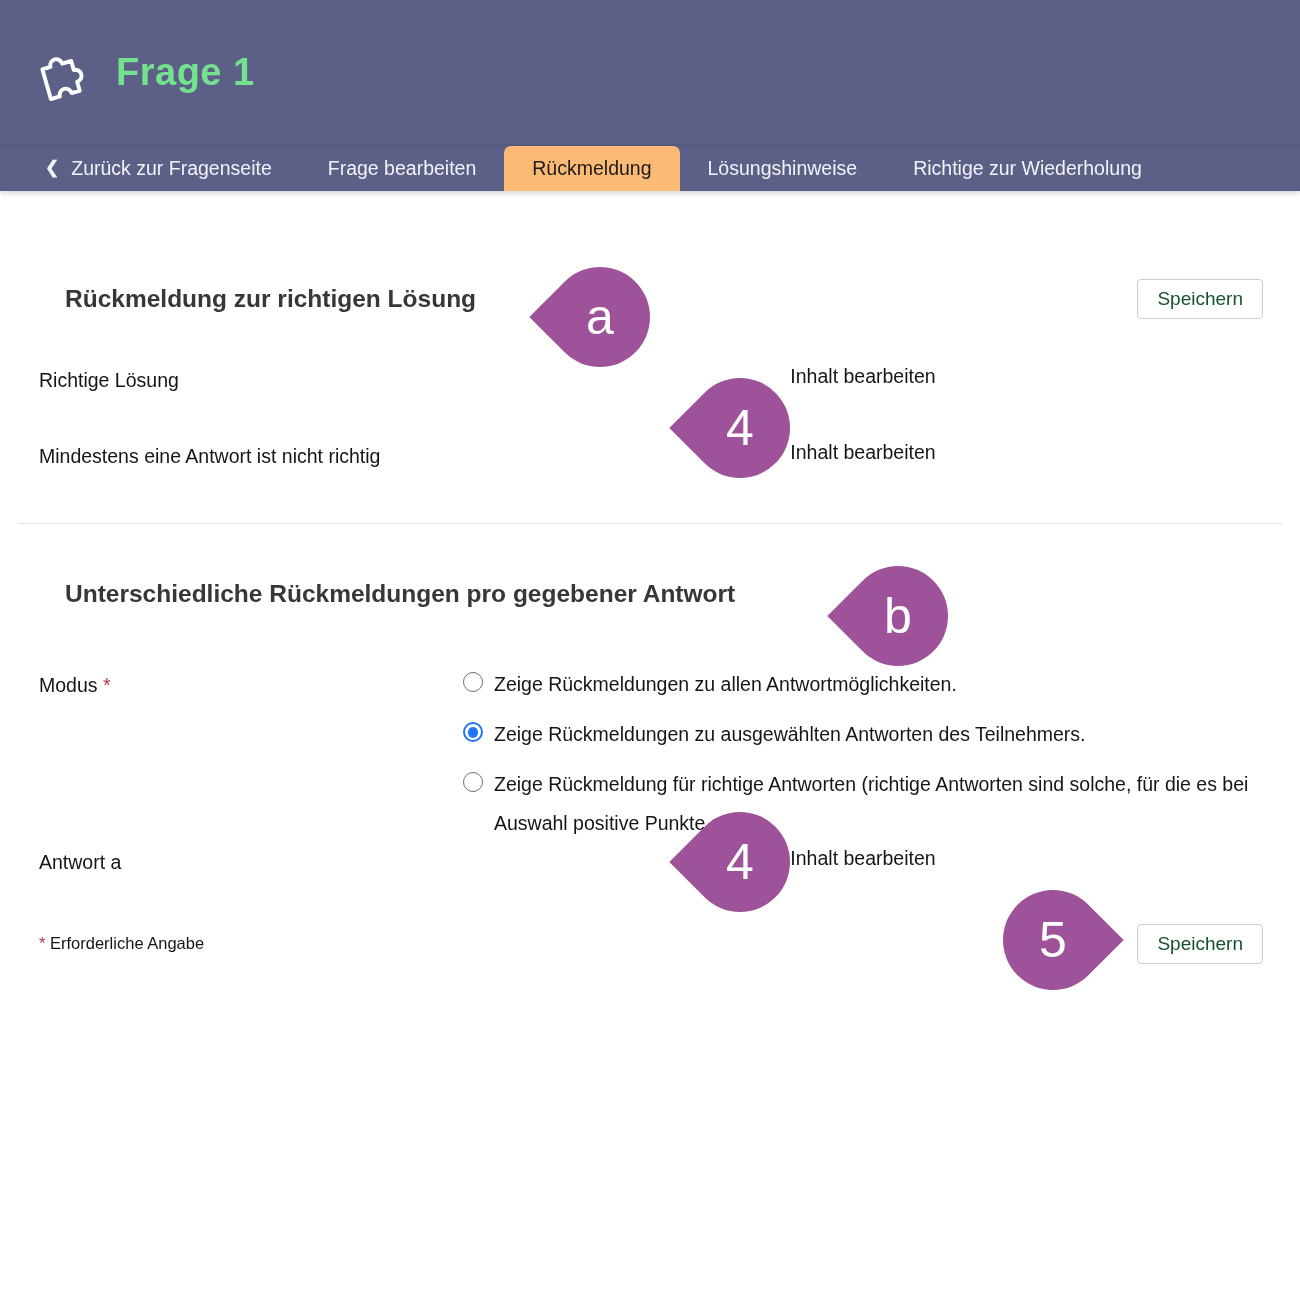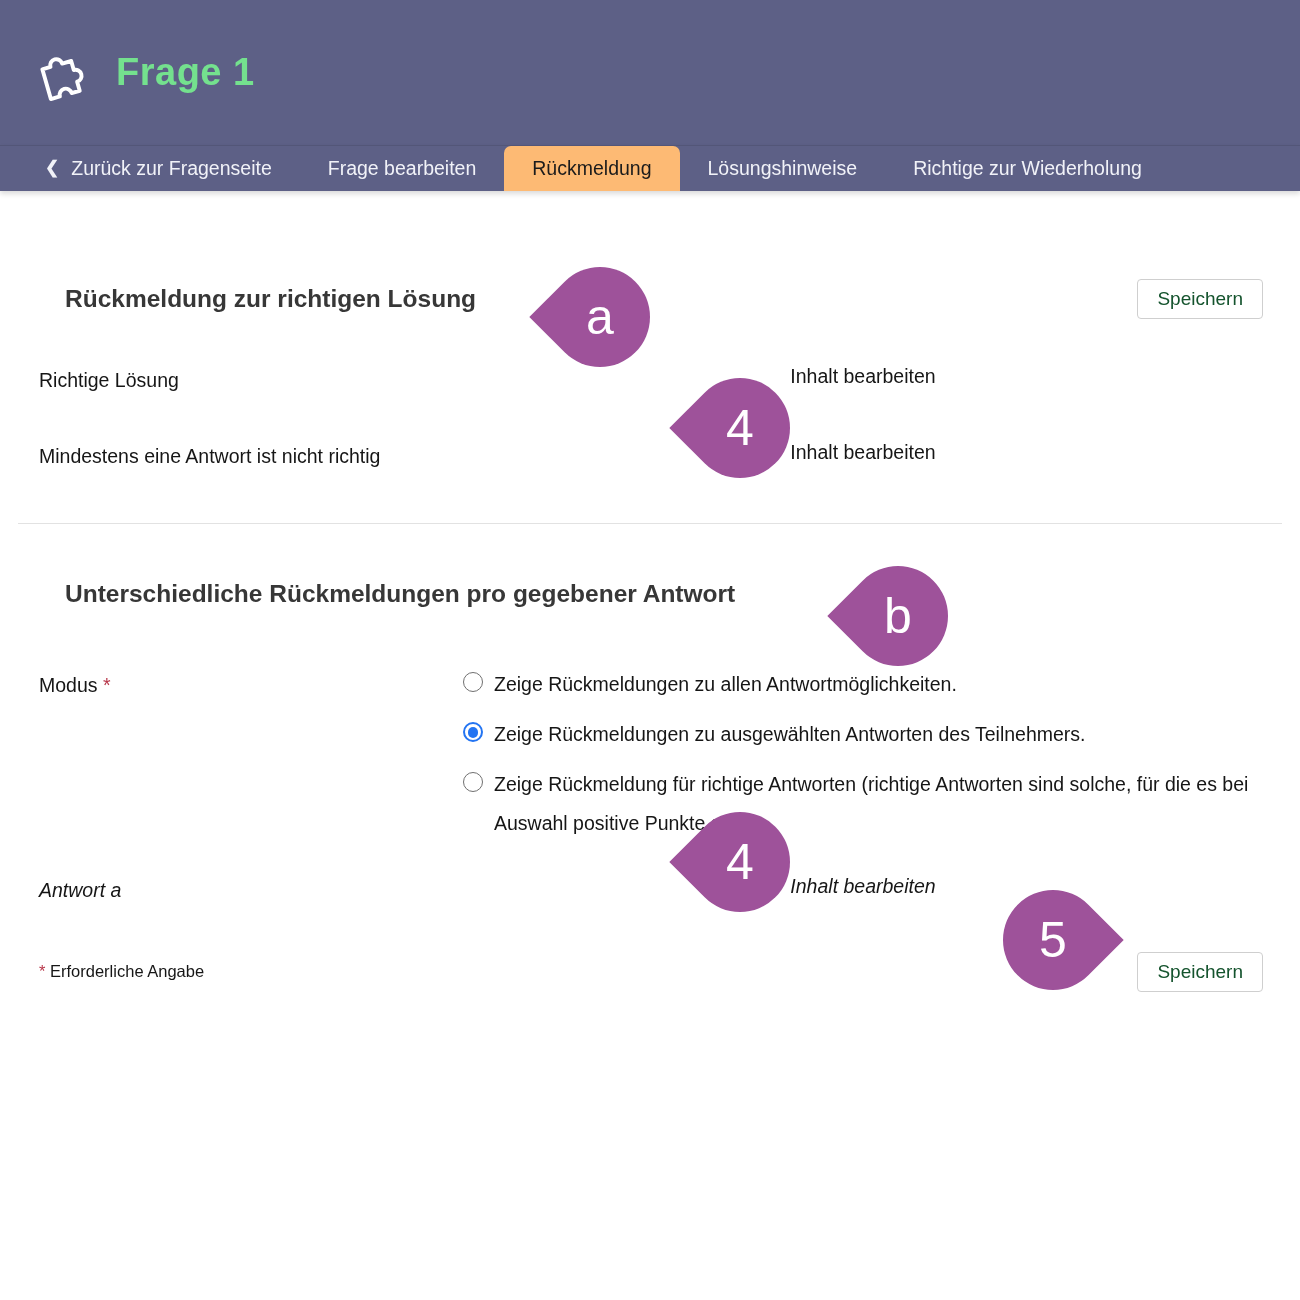--- a/index.html
+++ b/index.html
@@ -38,21 +38,21 @@
 
   .modus-row { margin-top:62px; }
   .options { display:flex; flex-direction:column; gap:16px;justify-content:space-between; }
   .option { display:flex; gap:11px; align-items:flex-start; cursor:pointer; }
   .radio { width:20px; height:20px; border:1.6px solid #707070; border-radius:50%;
            flex:0 0 auto; margin-top:2px; background:#fff; position:relative; }
   .radio.checked { border:2px solid #2374f2; }
   .radio.checked::after { content:''; position:absolute; inset:2.6px; border-radius:50%; background:#2374f2; }
   .option-text { font-size:19.5px; line-height:2.0; max-width:770px; margin-top:-5px; }
 
-  .answer-row { margin-top:32px;font-style:italic; }
+  .answer-row { margin-top:4px; }
 
   .footer-row { display:flex; justify-content:space-between; align-items:center; margin-top:46px; }
   .required-note { font-size:16.5px; color:#161616; }
   .req-star { color:#b8374a; }
 
   
   .overlay { position:absolute; inset:0; pointer-events:none; }
   .bubble { position:absolute; width:100px; height:100px; }
   .bubble::before { content:''; position:absolute; inset:0; background:#9e529a; }
   .bubble.point-left::before  { border-radius:0 50% 50% 50%; transform:rotate(-45deg); }

